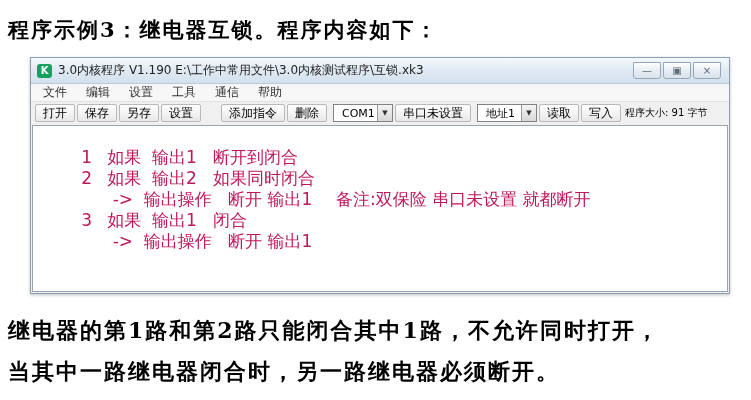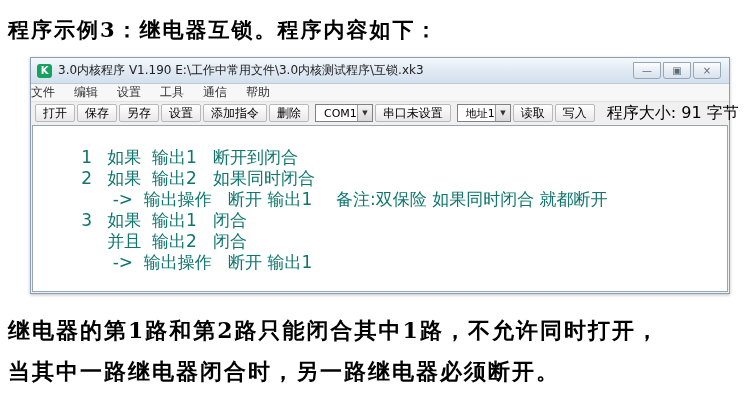--- a/index.html
+++ b/index.html
@@ -38,21 +38,21 @@
   .winbtns { margin-left:auto; display:flex; gap:2px; padding-right:2px; }
   .winbtn {
     width:28px; height:17px; border:1px solid #97a6b6;
     background:linear-gradient(#fdfdfd, #e9eef4 50%, #d9e2ec);
     border-radius:0 0 3px 3px; color:#5a6a7a; font-size:10px; line-height:1;
     display:flex; align-items:center; justify-content:center; cursor:default;
   }
   
   .menubar {
     height:18px; background:#f7f7f7; border-bottom:1px solid #e2e2e2;
-    display:flex; align-items:center; gap:19px; padding-left:0;
+    display:flex; align-items:center; gap:19px; padding-left:12px;
     font-size:12px; color:#333;
   }
   .menu-item { white-space:nowrap; }
 
   
   .toolbar {
     height:22px; background:#f0f0f0; display:flex; align-items:center;
     font-size:12px; color:#000; padding-left:2px;
   }
   .tbtn {
@@ -65,27 +65,27 @@
   .combo {
     width:60px; height:18px; margin-left:6px; background:#fff;
     border:1px solid #828282; display:flex; align-items:center;
     font-size:11px; padding-left:8px; white-space:nowrap;
   }
   .combo .arrow {
     margin-left:auto; width:15px; height:16px; font-size:7px; color:#333;
     background:linear-gradient(#f4f4f4,#d8d8d8); border-left:1px solid #9a9a9a;
     display:flex; align-items:center; justify-content:center;
   }
-  .status-size { margin-left:12px; font-size:16px; white-space:nowrap; }
+  .status-size { margin-left:4px; font-size:10px; white-space:nowrap; }
 
   
   .content {
     position:absolute; left:1px; right:1px; top:67px; bottom:1px;
     background:#ffffff; border:1px solid #98a4b2; overflow:hidden;
-    font-size:17px; line-height:21px; color:#0f766e;
+    font-size:17px; line-height:21px; color:#be185d;
   }
   .pline { position:relative; height:21px; white-space:pre; }
   .pnum  { display:inline-block; width:31px; padding-left:5px; white-space:pre; }
   .pbody { white-space:pre; }
   .pcomment { position:absolute; left:303px; top:0; white-space:pre; }
 </style>
 </head>
 <body>
 
 <div class="page">
@@ -143,25 +143,21 @@
       <div class="pline">
         <span class="pnum">2</span><span class="pbody">如果  输出2   如果同时闭合</span>
         <span class="pcomment"></span>
       </div>
       <div class="pline">
         <span class="pnum"></span><span class="pbody"> -&gt;  输出操作   断开 输出1</span>
         <span class="pcomment"></span>
       </div>
       <div class="pline">
         <span class="pnum">3</span><span class="pbody">如果  输出1   闭合</span>
-        <span class="pcomment">备注:双保险 如果同时闭合 就都断开</span>
-      </div>
-      <div class="pline">
-        <span class="pnum"></span><span class="pbody">并且  输出2   闭合</span>
-        <span class="pcomment"></span>
+        <span class="pcomment">备注:双保险 串口未设置 就都断开</span>
       </div>
       <div class="pline">
         <span class="pnum"></span><span class="pbody"> -&gt;  输出操作   断开 输出1</span>
         <span class="pcomment"></span>
       </div>
       <div class="pline">
         <span class="pnum"></span>
         <span class="pcomment"></span>
       </div>
     </div>

